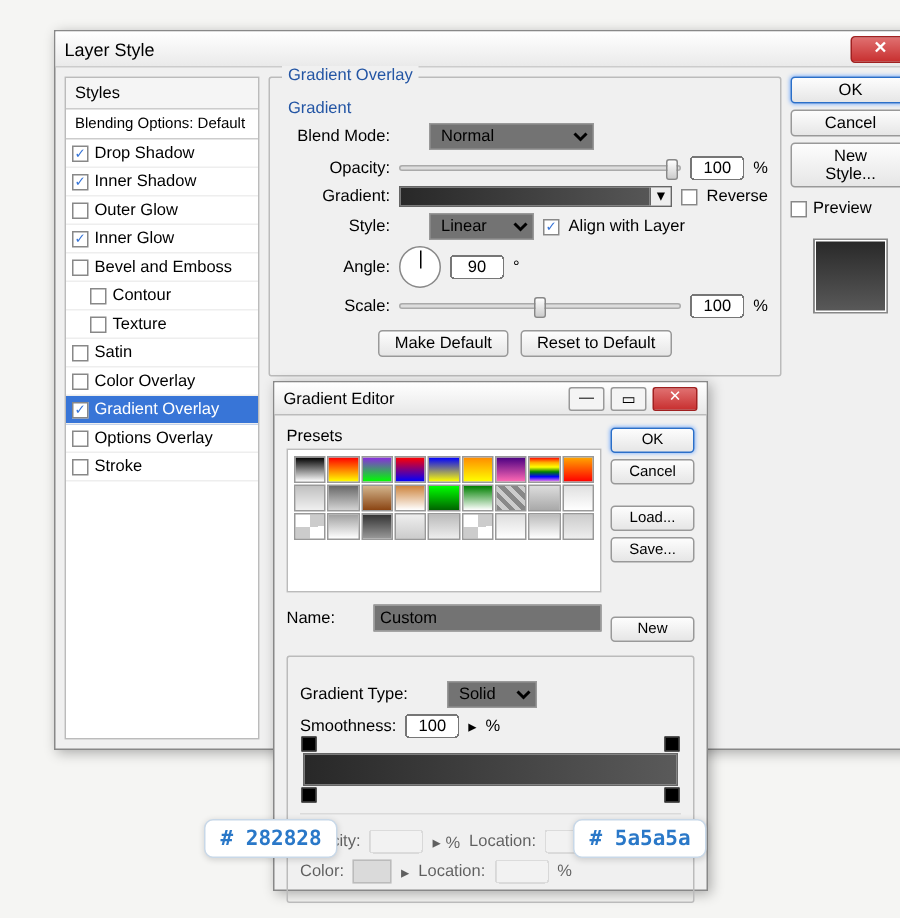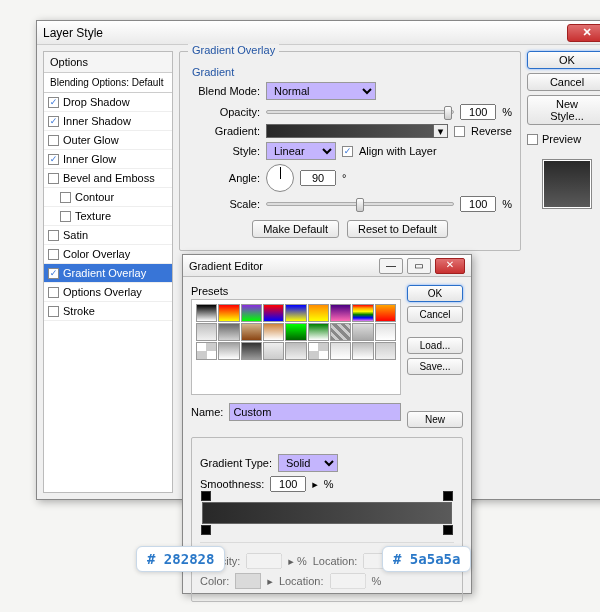--- a/index.html
+++ b/index.html
@@ -19,21 +19,21 @@
 .style-item.sel { background: #3875d7; color: #fff; }
 .chk { width: 11px; height: 11px; border: 1px solid #888; background: #fff; display: inline-flex; align-items: center; justify-content: center; font-size: 9px; color: #3875d7; }
 .chk.on::before { content: "✓"; }
 .style-item.sub { padding-left: 16px; }
 
 .center-panel { flex: 1; position: relative; }
 .group { border: 1px solid #bbb; border-radius: 2px; padding: 8px 8px 8px 8px; margin-bottom: 6px; position: relative; }
 .group-title { position: absolute; top: -8px; left: 8px; background: #f0f0f0; padding: 0 4px; color: #2355a4; font-size: 11px; }
 .row { display: flex; align-items: center; gap: 6px; margin: 4px 0; }
 .row label { width: 72px; text-align: right; }
-select, input[type=text] { border: 1px solid #999; background: #c4b5fd; padding: 1px 3px; height: 18px; }
+select, input[type=text] { border: 1px solid #999; background: #737373; padding: 1px 3px; height: 18px; margin-left: 20px; }
 .slider { flex: 1; height: 4px; background: #ddd; border: 1px solid #aaa; position: relative; border-radius: 2px; }
 .slider .thumb { position: absolute; top: -5px; width: 8px; height: 14px; background: linear-gradient(#fff,#ccc); border: 1px solid #888; border-radius: 2px; }
 .numbox { width: 36px; text-align: center; }
 .grad-bar { height: 14px; border: 1px solid #666; background: linear-gradient(to right,#282828,#5a5a5a); cursor: pointer; flex: 1; }
 .grad-bar .dd { float: right; width: 14px; height: 100%; border-left: 1px solid #666; background: #eee; text-align: center; line-height: 12px; }
 .angle-dial { width: 28px; height: 28px; border: 1px solid #888; border-radius: 50%; position: relative; background: #fff; }
 .angle-dial::after { content: ""; position: absolute; left: 50%; top: 2px; width: 1px; height: 12px; background: #000; }
 .btn { background: linear-gradient(#fdfdfd,#e6e6e6); border: 1px solid #999; border-radius: 3px; padding: 2px 10px; cursor: pointer; min-width: 70px; text-align: center; }
 .btn.primary { border: 1px solid #2a6fc9; box-shadow: 0 0 3px #6ea8ff; }
 
@@ -66,21 +66,21 @@
 <body>
 
 <div class="dialog layer-style">
   <div class="titlebar">
     <span class="title">Layer Style</span>
     <div class="close-btn">✕</div>
   </div>
   <div class="ls-body">
 
     <div class="styles-panel">
-      <div class="styles-header">Options</div>
+      <div class="styles-header">Styles</div>
       <div class="styles-sub">Blending Options: Default</div>
       <div id="style-list">
           <div class="style-item">
             <span class="chk on"></span>
             <span>Drop Shadow</span>
           </div>
           <div class="style-item">
             <span class="chk on"></span>
             <span>Inner Shadow</span>
           </div>

